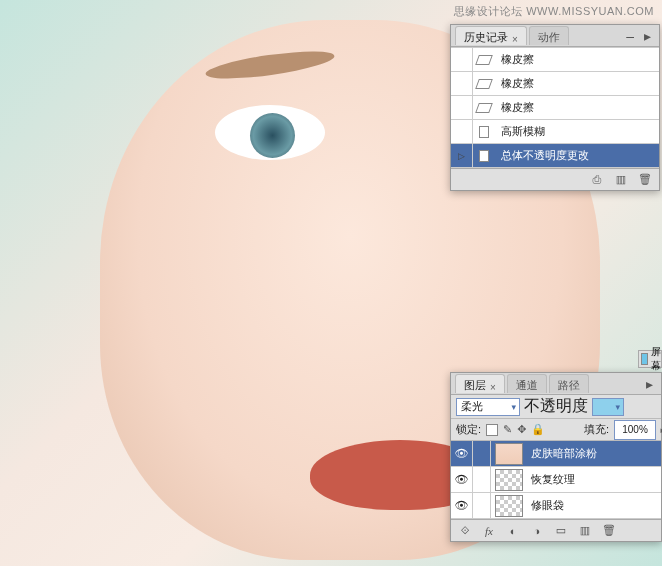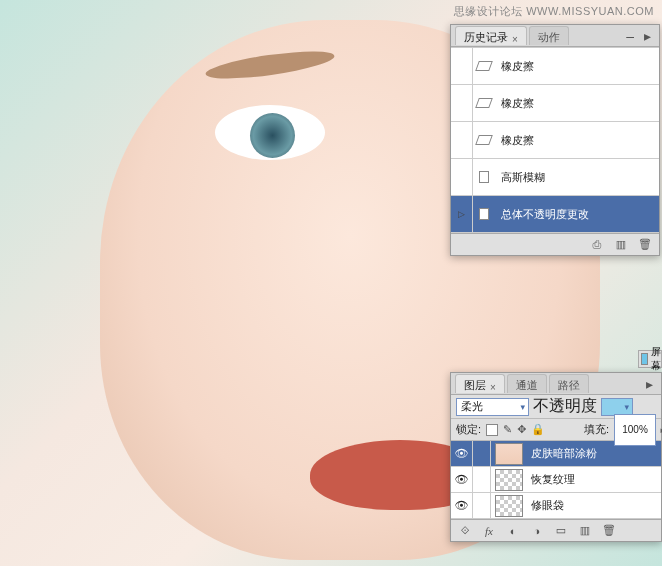--- a/index.html
+++ b/index.html
@@ -37,21 +37,21 @@
   padding: 2px 8px 0; height: 19px; background: #e6e6e6; border: 1px solid #bbb;
   border-bottom: none; border-radius: 3px 3px 0 0; display: flex; align-items: flex-end;
 }
 .tab.inactive { background: #d0d0d0; color: #555; }
 .tab .tx { color: #666; margin-left: 4px; font-size: 10px; cursor: pointer; }
 .panel-tabs .spacer { flex: 1; }
 .minimize { font-size: 14px; color: #555; padding: 0 4px; }
 
 .hist-list { border-top: 1px solid #ccc; }
 .hist-row {
-  display: flex; align-items: center; height: 37px; border-bottom: 1px solid #ccc;
+  display: flex; align-items: center; height: 24px; border-bottom: 1px solid #ccc;
   background: #fff;
 }
 .hist-row .caret-col { width: 22px; height: 100%; border-right: 1px solid #ccc; display:flex; align-items:center; justify-content:center; }
 .hist-row .icon-col { width: 22px; height: 100%; display:flex; align-items:center; justify-content:center; }
 .hist-row .lbl { padding-left: 6px; flex: 1; }
 .hist-row.sel { background: #4a6da8; color: #fff; }
 .hist-row.sel .lbl { color: #fff; }
 .panel-footer {
   display: flex; justify-content: flex-end; align-items: center; height: 22px;
   gap: 8px; padding: 0 6px; background: #e0e0e0; border-top: 1px solid #aaa;
@@ -68,21 +68,21 @@
   padding: 0 16px 0 4px; position: relative; display: inline-flex; align-items: center;
 }
 .select::after { content: "▾"; position: absolute; right: 3px; color: #4a6da8; font-size: 9px; }
 .lock-row {
   display: flex; align-items: center; gap: 5px; padding: 3px 5px; height: 22px;
   border-bottom: 1px solid #bbb; background: #e0e0e0; font-size: 11px;
 }
 .lock-row .chk { width: 12px; height: 12px; border: 1px solid #888; background: #fff; }
 .lock-row .ic { color: #555; font-size: 11px; }
 .fill-input {
-  width: 42px; height: 32px; border: 1px solid #7a95c5; background: #fff;
+  width: 42px; height: 20px; border: 1px solid #7a95c5; background: #fff;
   font-size: 10px; text-align: center; position: relative; display:inline-flex; align-items:center; justify-content:center;
 }
 .fill-input::after { content: "▸"; position: absolute; right: -10px; color: #555; font-size: 9px; }
 
 .layer-row {
   display: flex; align-items: center; height: 26px; border-bottom: 1px solid #ccc; background: #fff;
 }
 .layer-row.sel { background: #4a6da8; color: #fff; }
 .layer-row .vis { width: 22px; height: 100%; border-right: 1px solid #ccc; display:flex; align-items:center; justify-content:center; }
 .layer-row .link { width: 18px; height: 100%; border-right: 1px solid #ccc; }
@@ -209,21 +209,21 @@
       <span>通道</span>
     </div>
     <div class="tab inactive">
       <span>路径</span>
     </div>
     <div class="spacer"></div>
     <span class="minimize">▸</span>
   </div>
 
   <div class="layers-toolbar">
-    <div class="select" style="width:73px">
+    <div class="select" style="width:64px">
       <span>柔光</span>
     </div>
     <span style="font-size:16px">不透明度</span>
     <div class="select" style="width:32px;background:#8ed0ec"></div>
   </div>
 
   <div class="lock-row">
     <span>锁定:</span>
     <div class="chk"></div>
     <span class="ic">✎</span>

